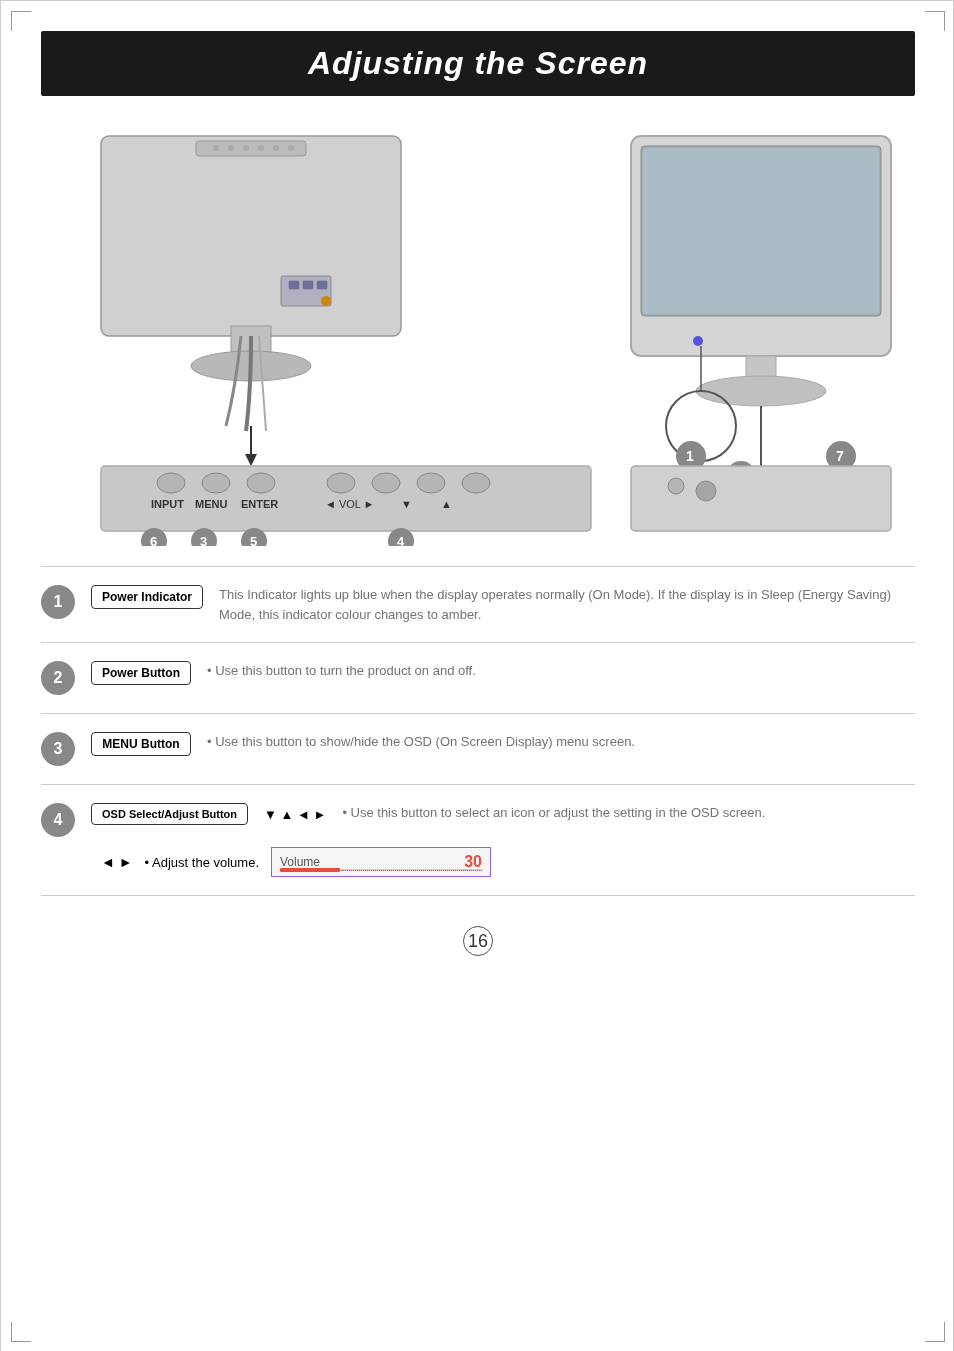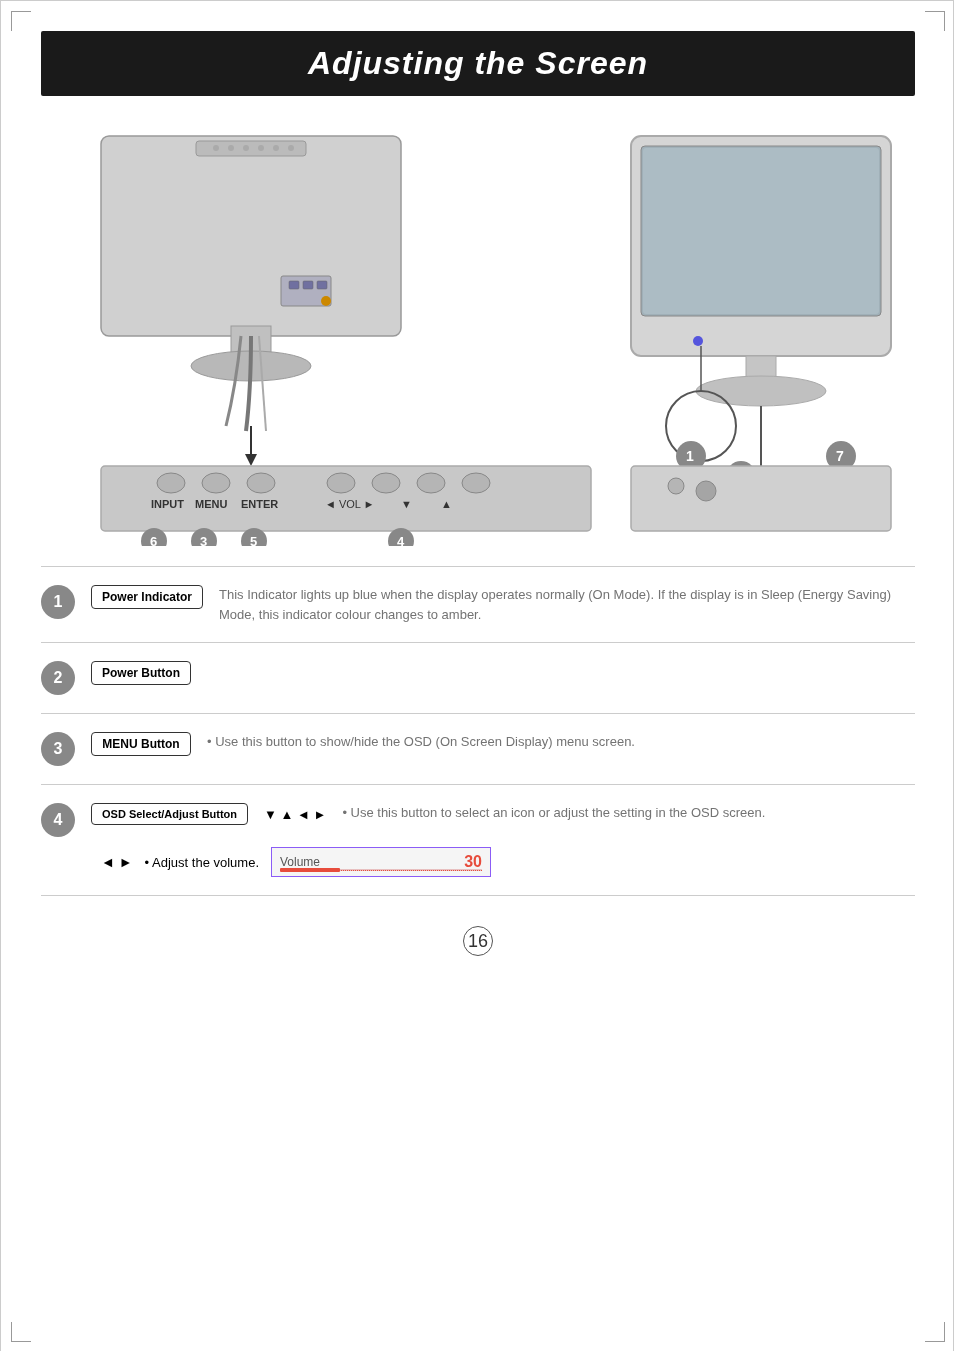--- a/index.html
+++ b/index.html
@@ -267,20 +267,23 @@
       <div class="btn-number-circle">1</div>
       <div class="btn-label-box">Power Indicator</div>
       <div class="btn-description">
         <span>This Indicator lights up blue when the display operates normally (On Mode). If the display is in Sleep (Energy Saving) Mode, this indicator colour changes to amber.</span>
       </div>
     </div>
 
     <div class="btn-row">
       <div class="btn-number-circle">2</div>
       <div class="btn-label-box">Power Button</div>
+      <div class="btn-description">
+        <span>• </span><span>Use this button to turn the product on and off.</span>
+      </div>
     </div>
 
     <div class="btn-row">
       <div class="btn-number-circle">3</div>
       <div class="btn-label-box">MENU Button</div>
       <div class="btn-description">
         <span>• </span><span>Use this button to show/hide the OSD (On Screen Display) menu screen.</span>
       </div>
     </div>
 

